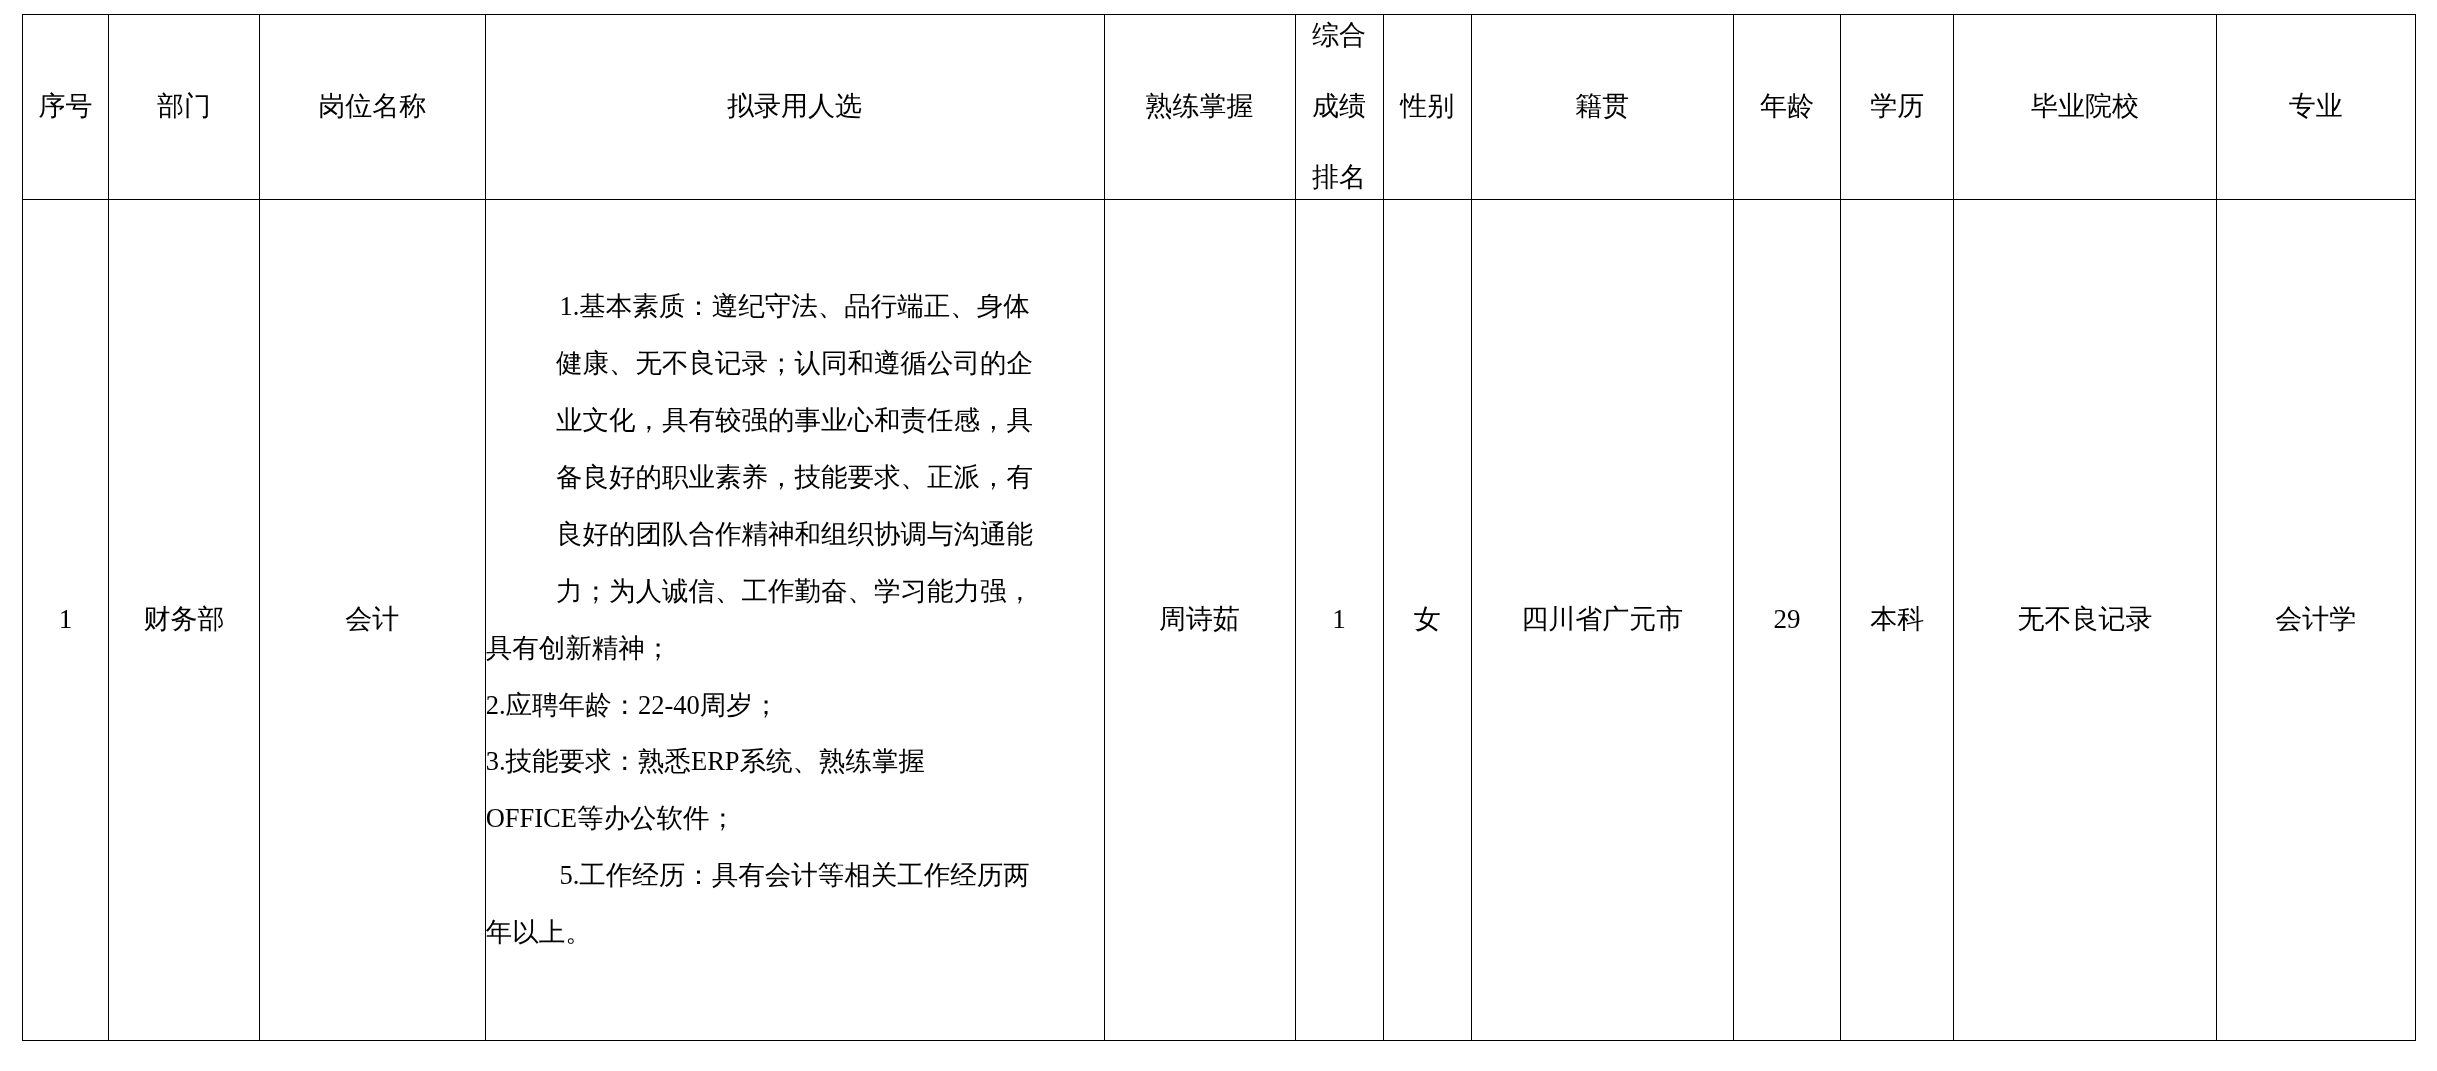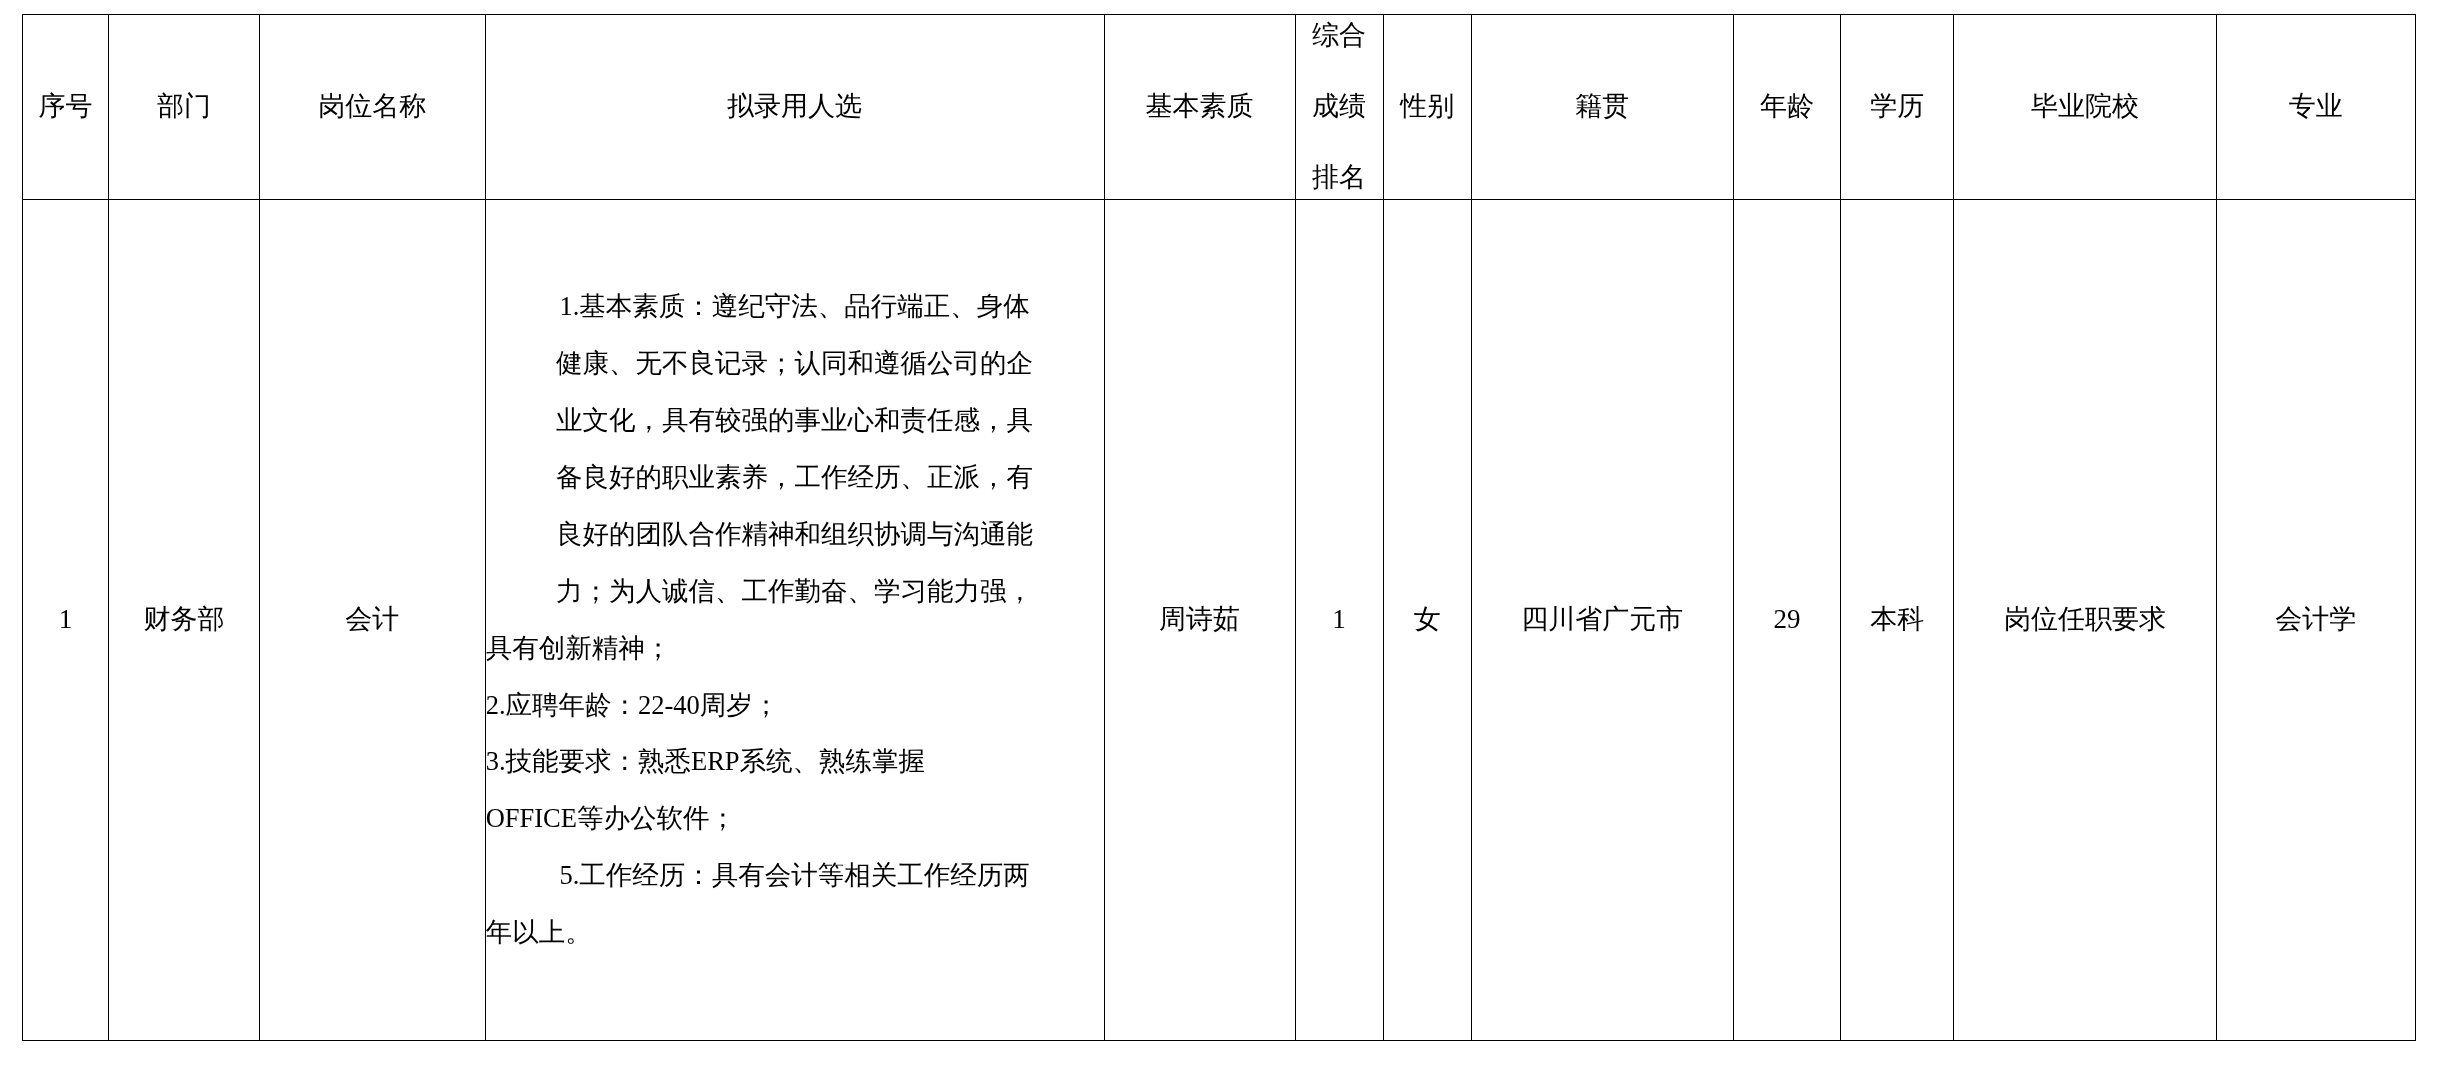--- a/index.html
+++ b/index.html
@@ -107,21 +107,21 @@
         <col class="c-edu">
         <col class="c-school">
         <col class="c-major">
     </colgroup>
     <thead>
       <tr>
         <td><span>序号</span></td>
         <td><span>部门</span></td>
         <td><span>岗位名称</span></td>
         <td><span>拟录用人选</span></td>
-        <td><span>基本素质</span></td>
+        <td><span>熟练掌握</span></td>
         <td>
           <div class="hdr-stack">
             <span>综合</span>
             <span>成绩</span>
             <span>排名</span>
           </div>
         </td>
         <td><span>性别</span></td>
         <td><span>籍贯</span></td>
         <td><span>年龄</span></td>
@@ -133,35 +133,35 @@
     <tbody>
       <tr>
         <td class="num-cell">1</td>
         <td>财务部</td>
         <td>会计</td>
         <td class="req-cell">
           <div class="req-body">
             <div class="req-line">1.基本素质：遵纪守法、品行端正、身体</div>
             <div class="req-line">健康、无不良记录；认同和遵循公司的企</div>
             <div class="req-line">业文化，具有较强的事业心和责任感，具</div>
-            <div class="req-line">备良好的职业素养，工作经历、正派，有</div>
+            <div class="req-line">备良好的职业素养，技能要求、正派，有</div>
             <div class="req-line">良好的团队合作精神和组织协调与沟通能</div>
             <div class="req-line">力；为人诚信、工作勤奋、学习能力强，</div>
             <div class="req-line center">具有创新精神；</div>
             <div class="req-line center">2.应聘年龄：22-40周岁；</div>
             <div class="req-line center">3.技能要求：熟悉ERP系统、熟练掌握</div>
             <div class="req-line center">OFFICE等办公软件；</div>
             <div class="req-line">5.工作经历：具有会计等相关工作经历两</div>
             <div class="req-line center">年以上。</div>
           </div>
         </td>
         <td>周诗茹</td>
         <td class="num-cell">1</td>
         <td>女</td>
         <td>四川省广元市</td>
         <td class="num-cell">29</td>
         <td>本科</td>
-        <td>岗位任职要求</td>
+        <td>无不良记录</td>
         <td>会计学</td>
       </tr>
     </tbody>
   </table>
 </div>
 
 </body></html>

